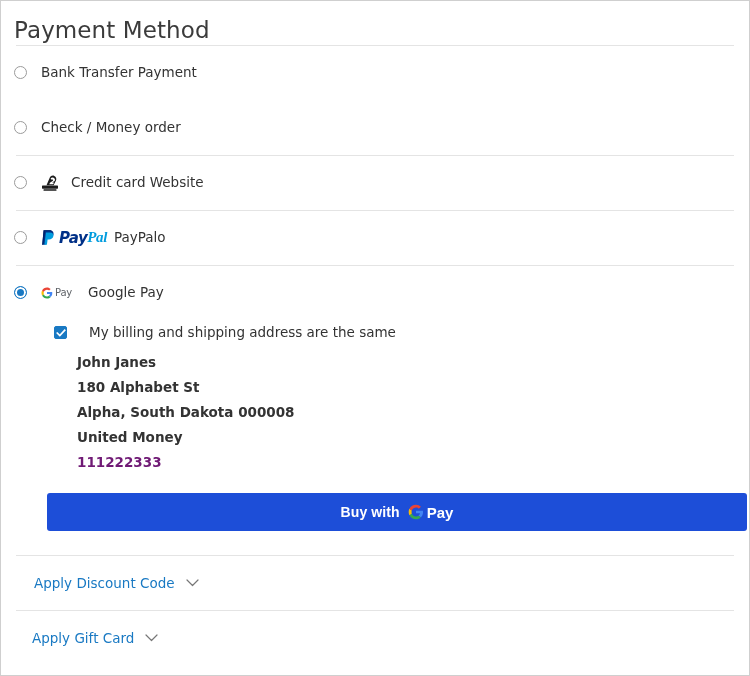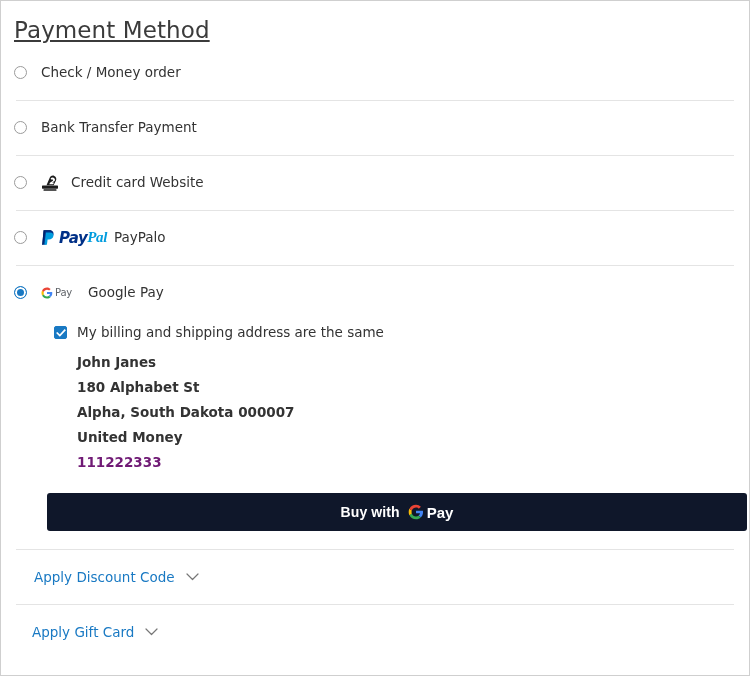--- a/index.html
+++ b/index.html
@@ -26,21 +26,20 @@
   }
 
   .page-title {
     font-size: 23px;
     font-weight: 400;
     color: #3b3b3b;
     letter-spacing: 0.1px;
     margin: 0;
     padding: 14px 0 0 13px;
     line-height: 30px;
-    text-decoration: underline;
   }
 
   .methods {
     margin: 0;
     padding: 0;
     list-style: none;
   }
 
   .method-row {
     display: flex;
@@ -127,20 +126,21 @@
   
   .gpay-detail {
     padding: 0 0 0 40px;
   }
 
   .checkbox-line {
     display: flex;
     align-items: center;
     margin: 0 0 4px 0;
     height: 24px;
+    gap: 12px;
   }
   .checkbox {
     width: 13px;
     height: 13px;
     min-width: 13px;
     box-sizing: border-box;
     border-radius: 2px;
     background: #1979c3;
     border: 1px solid #1979c3;
     margin-right: 10px;
@@ -172,21 +172,21 @@
     cursor: pointer;
   }
 
   .buy-button-wrap {
     padding: 18px 0 0 0;
     margin-left: -7px;
   }
   .buy-button {
     width: 700px;
     height: 38px;
-    background: #0f172a;
+    background: #1d4ed8;
     border: none;
     border-radius: 3px;
     color: #ffffff;
     display: flex;
     align-items: center;
     justify-content: center;
     cursor: pointer;
     padding: 0;
   }
   .buy-button .bb-text {
@@ -239,28 +239,28 @@
 </style>
 </head>
 <body>
 
 <div class="card">
 
   <h1 class="page-title">Payment Method</h1>
 
   <ul class="methods">
 
+    <li class="method-row with-divider">
+      <span class="radio"></span>
+      <span class="method-label">Bank Transfer Payment</span>
+    </li>
+
     <li class="method-row">
       <span class="radio"></span>
       <span class="method-label">Check / Money order</span>
-    </li>
-
-    <li class="method-row with-divider">
-      <span class="radio"></span>
-      <span class="method-label">Bank Transfer Payment</span>
     </li>
 
     <li class="method-row with-divider">
       <span class="radio"></span>
       <span class="brand-slot">
         <svg class="cc-icon" width="22" height="18" viewBox="0 0 22 18" xmlns="http://www.w3.org/2000/svg">
           <rect x="1" y="11.5" width="16" height="3.2" rx="0.6" fill="#1d1d1d"></rect>
           <rect x="2.5" y="15.2" width="13" height="1.5" rx="0.5" fill="#1d1d1d"></rect>
           <path d="M5.5 11.3 L8.8 3.6 C9.6 1.8 11.6 1.1 13.3 1.9 C15.1 2.7 15.8 4.8 15 6.5 L12.6 11.3 Z" fill="#1d1d1d"></path>
           <path d="M9.6 4.3 C10.9 3.2 12.6 3.4 13.5 4.4 C14.3 5.4 14.1 6.7 13.2 7.3 L11.1 8.6 L12.9 8.6 L12.2 10.2 L8.3 10.2 L8.9 8.7 L11.6 6.9 C12.1 6.6 12.2 6.1 11.9 5.7 C11.6 5.3 11 5.3 10.5 5.7 Z" fill="#ffffff"></path>
@@ -306,42 +306,42 @@
           <svg width="10" height="10" viewBox="0 0 10 10" xmlns="http://www.w3.org/2000/svg">
             <path d="M1.3 5.1 L3.8 7.5 L8.7 2.2" stroke="#ffffff" stroke-width="1.7" fill="none" stroke-linecap="square"></path>
           </svg>
         </span>
         <span class="checkbox-label">My billing and shipping address are the same</span>
       </div>
 
       <div class="address">
         <div class="address-line">John Janes</div>
         <div class="address-line">180 Alphabet St</div>
-        <div class="address-line">Alpha, South Dakota 000007</div>
+        <div class="address-line">Alpha, South Dakota 000008</div>
         <div class="address-line">United Money</div>
         <div><a class="address-link">111222333</a></div>
       </div>
 
       <div class="buy-button-wrap">
         <button class="buy-button">
           <span class="bb-text">Buy with</span>
           <svg width="16" height="16" viewBox="0 0 48 48" xmlns="http://www.w3.org/2000/svg">
             <path fill="#4285F4" d="M45.1 24.5c0-1.6-.1-2.8-.4-4.1H24v7.4h11.9c-.2 2-1.5 5-4.4 7l6.7 5.2c4-3.7 6.9-9.1 6.9-15.5z"></path>
             <path fill="#34A853" d="M24 46c5.9 0 10.9-1.9 14.5-5.3l-6.9-5.3c-1.8 1.3-4.3 2.2-7.6 2.2-5.8 0-10.7-3.8-12.5-9.1l-7.1 5.5C8 41.2 15.4 46 24 46z"></path>
             <path fill="#FBBC05" d="M11.5 28.5c-.5-1.4-.8-2.9-.8-4.5s.3-3.1.7-4.5l-7.1-5.5C2.8 17 2 20.4 2 24s.8 7 2.3 10z"></path>
             <path fill="#EA4335" d="M24 10.6c4.1 0 6.9 1.8 8.5 3.3l6.2-6C34.9 4.5 29.9 2 24 2 15.4 2 8 6.8 4.3 14l7.1 5.5C13.3 14.3 18.2 10.6 24 10.6z"></path>
           </svg>
           <span class="bb-pay">Pay</span>
         </button>
       </div>
 
     </div>
   </div>
 
-  <div class="footer-row" style="margin-top:18px;padding-left:33px;">
+  <div class="footer-row" style="margin-top:24px;padding-left:33px;">
     <a class="footer-link">Apply Discount Code</a>
     <span class="chevron">
       <svg width="13" height="8" viewBox="0 0 13 8" xmlns="http://www.w3.org/2000/svg">
         <path d="M1 1 L6.5 6.5 L12 1" stroke="#777777" stroke-width="1.2" fill="none" stroke-linecap="round" stroke-linejoin="round"></path>
       </svg>
     </span>
   </div>
 
   <div class="footer-row">
     <a class="footer-link">Apply Gift Card</a>

